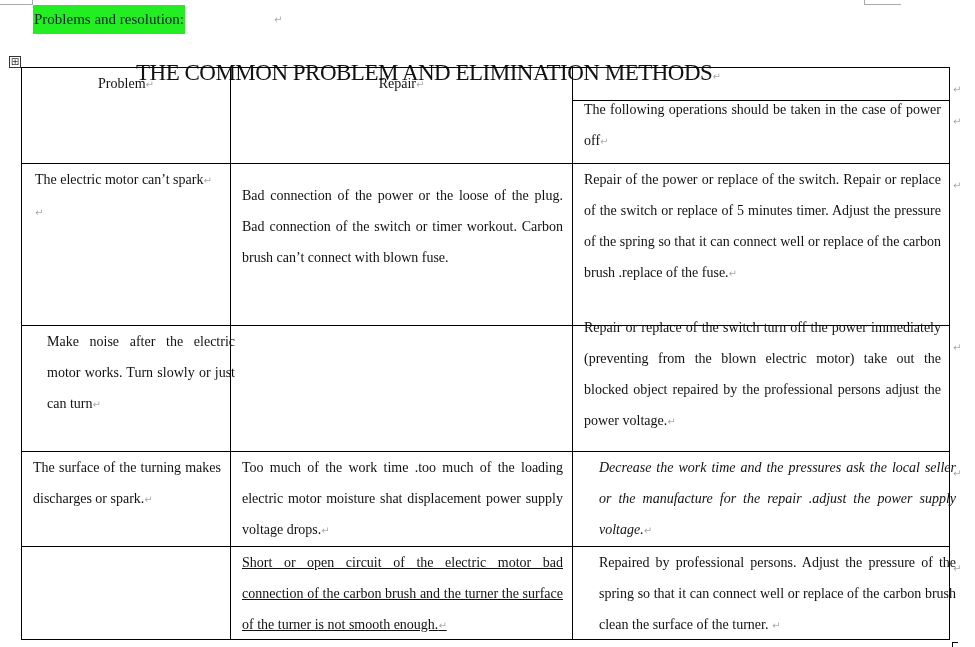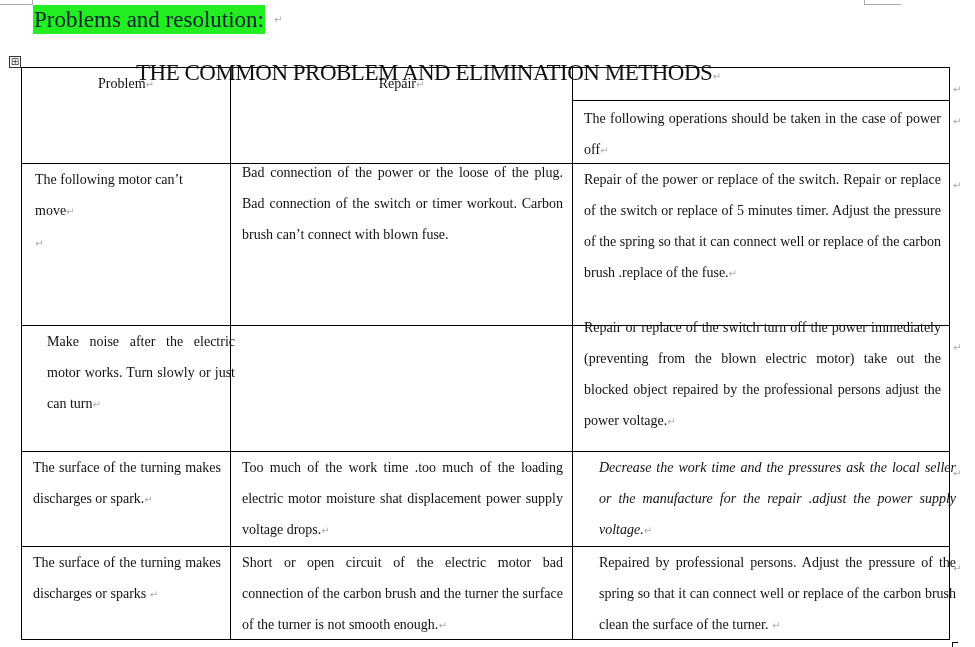--- a/index.html
+++ b/index.html
@@ -3,21 +3,21 @@
 <meta charset="utf-8">
 <style>
   html, body { margin: 0; padding: 0; background: #ffffff; }
   body { width: 975px; height: 647px; position: relative; overflow: hidden;
          font-family: "Liberation Serif", "DejaVu Serif", serif; color: #111; }
   .corner-mark-tl { position: absolute; left: 0; top: 0; width: 32px; height: 4px;
          border-right: 1px solid #aaa; border-bottom: 1px solid #aaa; }
   .corner-mark-tr { position: absolute; left: 864px; top: 0; width: 36px; height: 4px;
          border-left: 1px solid #aaa; border-bottom: 1px solid #aaa; }
   .section-heading { position: absolute; left: 33px; top: 5px; height: 29px;
-         background: #22ee22; font-size: 23px; line-height: 29px; padding: 0 1px; color: #123; }
+         background: #22ee22; font-size: 15px; line-height: 29px; padding: 0 1px; color: #123; }
   .pilcrow { color: #aaa; font-size: 10px; font-family: "DejaVu Sans", sans-serif; }
   .doc-title { position: absolute; left: 136px; top: 37px; font-size: 23px; line-height: 28px;
          letter-spacing: -0.5px; color: #111; margin-top: 22px; }
   .table-move-handle { position: absolute; left: 9px; top: 56px; width: 10px; height: 10px;
          border: 1px solid #333; font-size: 10px; line-height: 10px; text-align: center;
          font-family: "DejaVu Sans", sans-serif; color: #333; background: #fff; }
   .tbl { position: absolute; left: 21px; top: 67px; width: 929px; height: 573px; }
   .line { position: absolute; background: #000; }
   .cell { position: absolute; font-size: 14px; line-height: 31px; color: #111; }
   .just { text-align: justify; text-align-last: left; }
@@ -50,35 +50,34 @@
 
   <div class="line" style="left:551px;top:33px;width:378px;height:1px;"></div>
 
   <div class="line" style="left:0;top:96px;width:929px;height:1px;"></div>
   <div class="line" style="left:0;top:258px;width:929px;height:1px;"></div>
   <div class="line" style="left:0;top:384px;width:929px;height:1px;"></div>
   <div class="line" style="left:0;top:479px;width:929px;height:1px;"></div>
 
   <div class="cell center" style="left:1px;top:1px;width:208px;"><span>Problem</span><span class="pilcrow">↵</span></div>
   <div class="cell center" style="left:210px;top:1px;width:341px;"><span>Repair</span><span class="pilcrow">↵</span></div>
-  <div class="cell just" style="left:563px;top:36px;width:357px;"><span>The following operations should be taken in the case of power off</span><span class="pilcrow">↵</span></div>
+  <div class="cell just" style="left:563px;top:27px;width:357px;"><span>The following operations should be taken in the case of power off</span><span class="pilcrow">↵</span></div>
 
-  <div class="cell" style="left:14px;top:97px;width:190px;"><span>The following motor can’t move</span><span class="pilcrow">↵</span><br><span class="pilcrow">↵</span></div>
-  <div class="cell just" style="left:221px;top:90px;width:321px;"><span>Bad connection of the power or the loose of the plug. Bad connection of the switch or timer workout. Carbon brush can’t connect with blown fuse.</span></div>
+  <div class="cell" style="left:14px;top:97px;width:190px;"><span>The electric motor can’t spark</span><span class="pilcrow">↵</span><br><span class="pilcrow">↵</span></div>
+  <div class="cell just" style="left:221px;top:113px;width:321px;"><span>Bad connection of the power or the loose of the plug. Bad connection of the switch or timer workout. Carbon brush can’t connect with blown fuse.</span></div>
   <div class="cell just" style="left:563px;top:97px;width:357px;"><span>Repair of the power or replace of the switch. Repair or replace of the switch or replace of 5 minutes timer. Adjust the pressure of the spring so that it can connect well or replace of the carbon brush .replace of the fuse.</span><span class="pilcrow">↵</span></div>
 
   <div class="cell just" style="left:26px;top:259px;width:188px;"><span>Make noise after the electric motor works. Turn slowly or just can turn</span><span class="pilcrow">↵</span></div>
   <div class="cell just" style="left:563px;top:245px;width:357px;"><span>Repair or replace of the switch turn off the power immediately (preventing from the blown electric motor) take out the blocked object repaired by the professional persons adjust the power voltage.</span><span class="pilcrow">↵</span></div>
 
   <div class="cell just" style="left:221px;top:385px;width:321px;"><span>Too much of the work time .too much of the loading electric motor moisture shat displacement power supply voltage drops.</span><span class="pilcrow">↵</span></div>
   <div class="cell just" style="left:12px;top:385px;width:188px;"><span>The surface of the turning makes discharges or spark.</span><span class="pilcrow">↵</span></div>
   <div class="cell just" style="left:578px;top:385px;width:357px;font-style:italic;"><span>Decrease the work time and the pressures ask the local seller or the manufacture for the repair .adjust the power supply voltage.</span><span class="pilcrow">↵</span></div>
 
-  <div class="cell just" style="left:12px;top:480px;width:188px;"><span>The surface of the turning makes discharges or sparks</span> <span class="pilcrow">↵</span></div>
-  <div class="cell just" style="left:221px;top:480px;width:321px;"><span>Short or open circuit of the electric motor bad connection of the carbon brush and the turner the surface of the turner is not smooth enough.</span><span class="pilcrow">↵</span></div>
+  <div class="cell just" style="left:221px;top:480px;width:321px;text-decoration:underline;"><span>Short or open circuit of the electric motor bad connection of the carbon brush and the turner the surface of the turner is not smooth enough.</span><span class="pilcrow">↵</span></div>
   <div class="cell just" style="left:578px;top:480px;width:357px;"><span>Repaired by professional persons. Adjust the pressure of the spring so that it can connect well or replace of the carbon brush clean the surface of the turner.</span> <span class="pilcrow">↵</span></div>
 </div>
 
 <span class="row-end" style="top:84px;">↵</span>
 <span class="row-end" style="top:116px;">↵</span>
 <span class="row-end" style="top:180px;">↵</span>
 <span class="row-end" style="top:342px;">↵</span>
 <span class="row-end" style="top:468px;">↵</span>
 <span class="row-end" style="top:563px;">↵</span>
 <div style="position:absolute;left:952px;top:642px;width:5px;height:5px;border-left:1px solid #000;border-top:1px solid #000;"></div>

